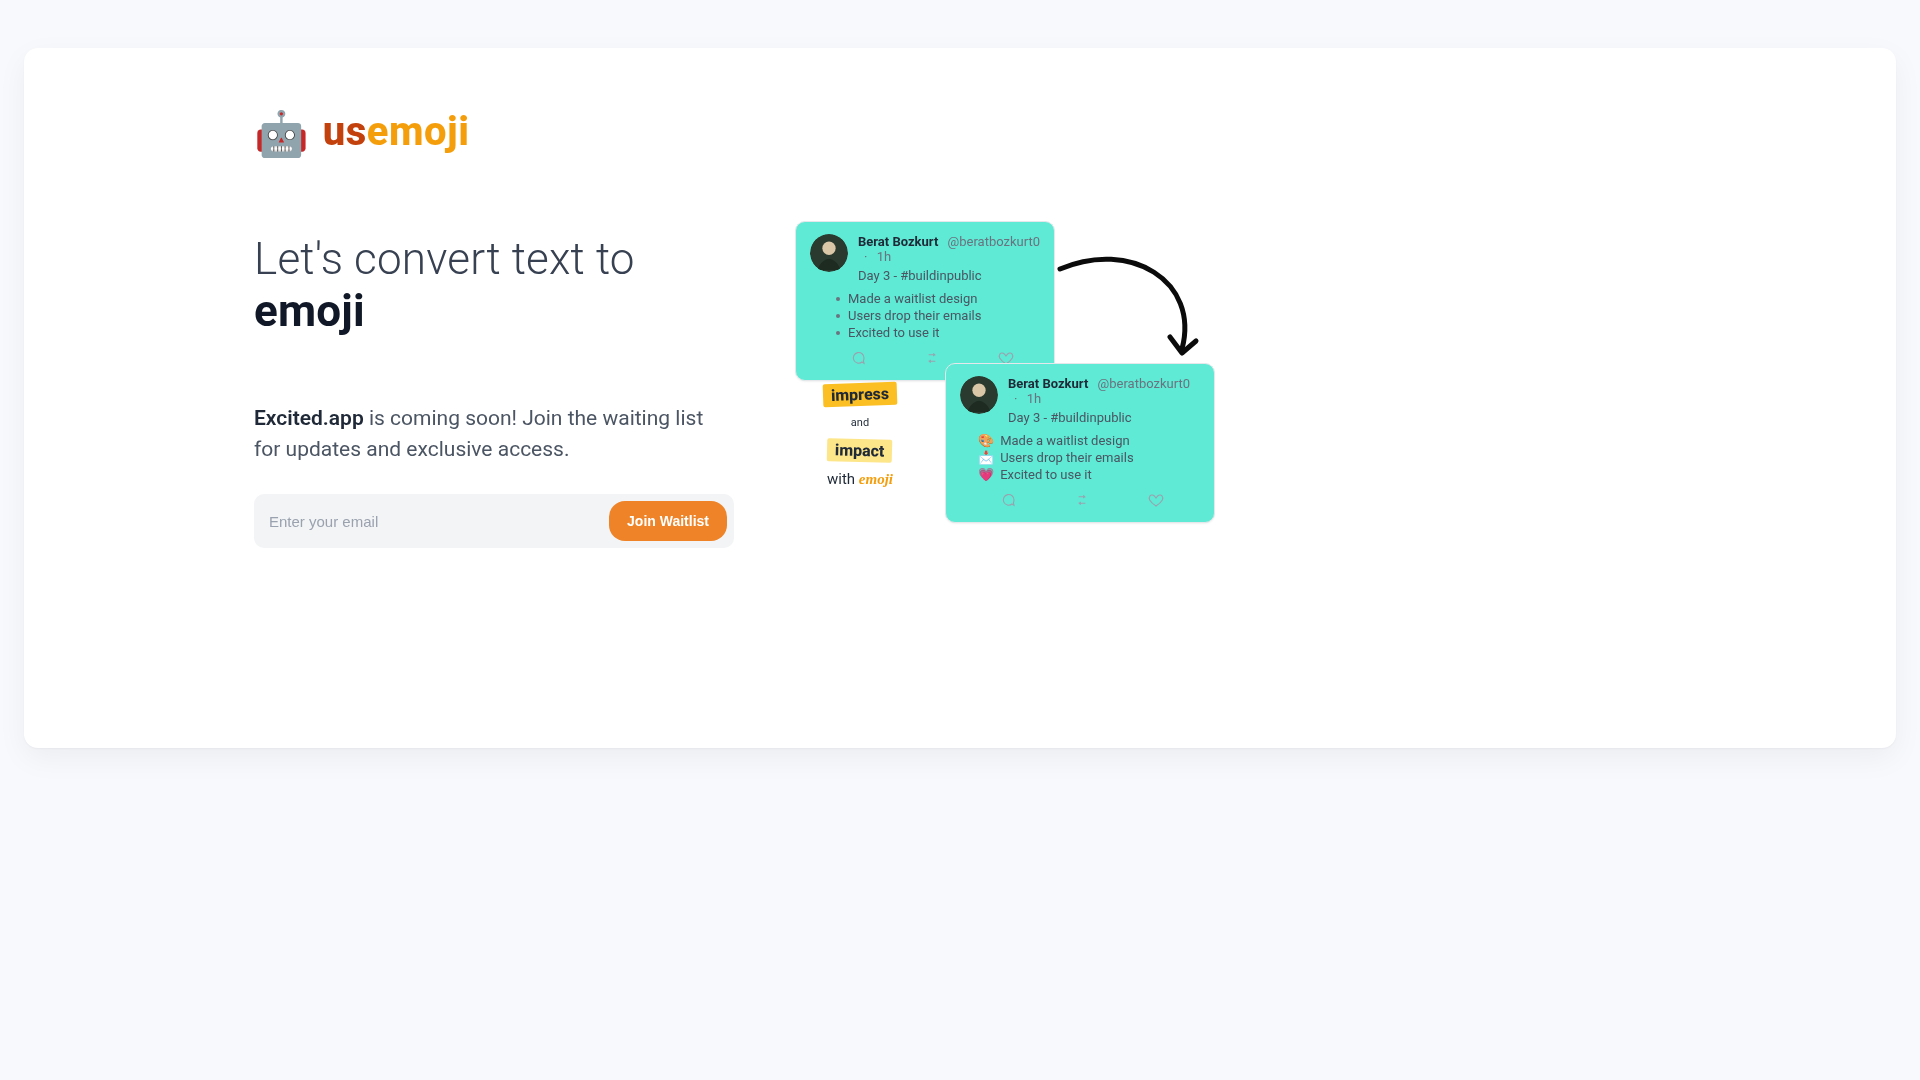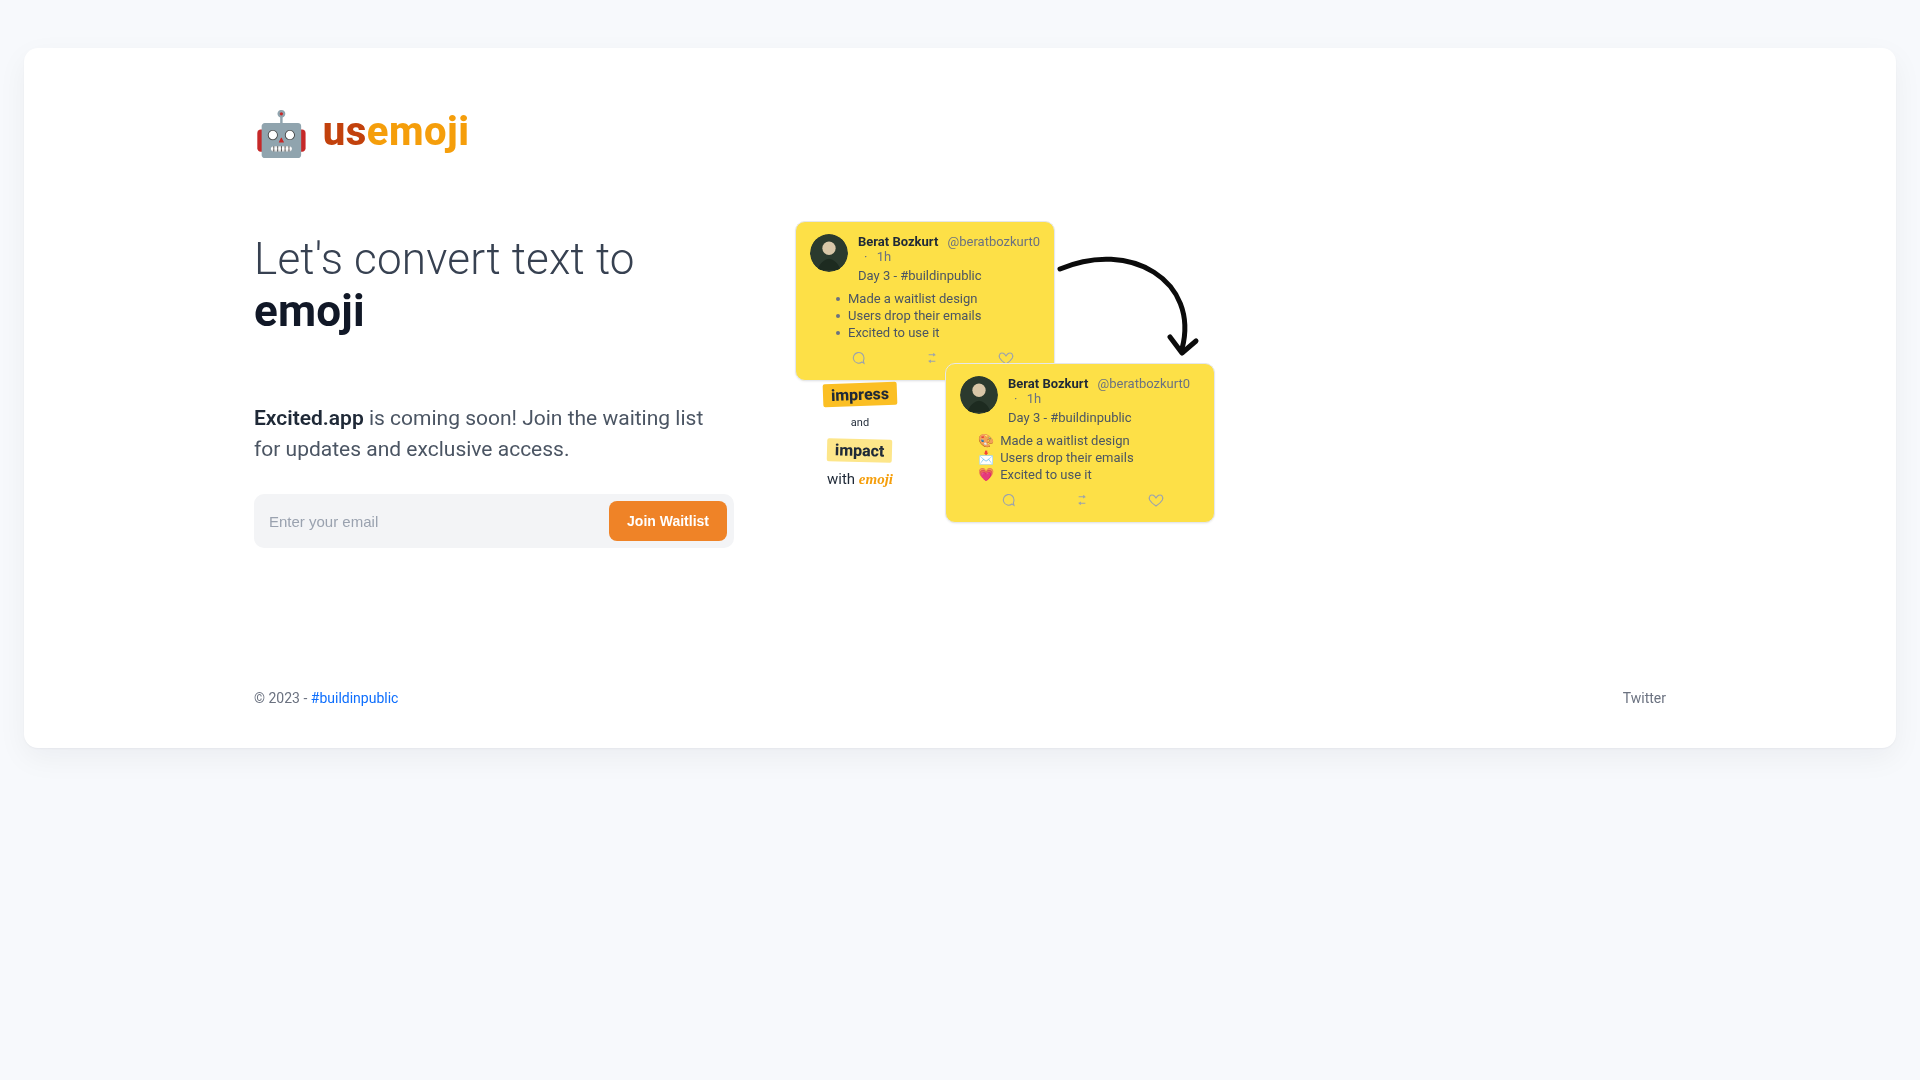--- a/index.html
+++ b/index.html
@@ -32,28 +32,28 @@
   
   .hero { display: grid; grid-template-columns: 480px 1fr; column-gap: 61px; margin-top: 78px; }
   .title { font-size: 44px; font-weight: 300; color: #374151; letter-spacing: .2px; }
   .title .bold { font-weight: 700; color: #111827; }
   .lead { margin-top: 36px; font-size: 21px; line-height: 1.45; color: #4b5563; }
   .lead .brand { color: #1f2937; font-weight: 600; }
 
   .mail { margin-top: 30px; display: flex; align-items: center; background: #f3f4f6; border-radius: 10px; padding: 7px; }
   .mail input { flex: 1; border: 0; background: transparent; font-size: 15px; color: #4d7c0f; padding: 10px 10px 10px 8px; outline: none; }
   .mail input::placeholder { color: #9aa2af; }
-  .mail button { border: 0; background: #ef8327; color: #fff; font-weight: 600; font-size: 14px; padding: 12px 18px; border-radius: 8px; cursor: pointer; }
+  .mail button { border: 0; background: #ef8327; color: #fff; font-weight: 600; font-size: 14px; padding: 12px 18px; border-radius: 16px; cursor: pointer; }
 
   
   .visual { position: relative; height: 300px; }
 
   .tweet {
     position: absolute;
-    background: #fde047;
+    background: #5eead4;
     border: 1px solid #e5e7eb;
     border-radius: 10px;
     padding: 12px 14px 10px 14px;
     box-shadow: 0 1px 2px rgba(15,23,42,.06);
   }
   .tweet .head { display: flex; align-items: flex-start; gap: 10px; }
   .avatar { width: 38px; height: 38px; border-radius: 50%; overflow: hidden; flex: 0 0 auto; }
   .avatar svg { width: 100%; height: 100%; display: block; }
   .whois { font-size: 13px; color: #6b7280; }
   .whois .name { color: #1f2937; font-weight: 700; margin-right: 6px; }
@@ -223,20 +223,13 @@
               </svg></span>
           <span class="ico"><svg viewBox="0 0 24 24">
                 <path d="M12 21s-7-4.5-9.5-9C.5 7 4 3 8 5c2 1 4 4 4 4s2-3 4-4c4-2 7.5 2 5.5 7C19 16.5 12 21 12 21z"></path>
               </svg></span>
         </div>
       </div>
 
     </div>
   </div>
 
-  <div class="footer">
-    <div>
-      <span>© 2023 -</span>
-      <a href="#">#buildinpublic</a>
-    </div>
-    <a href="#" class="tw">Twitter</a>
-  </div>
 </div>
 
 </body></html>

